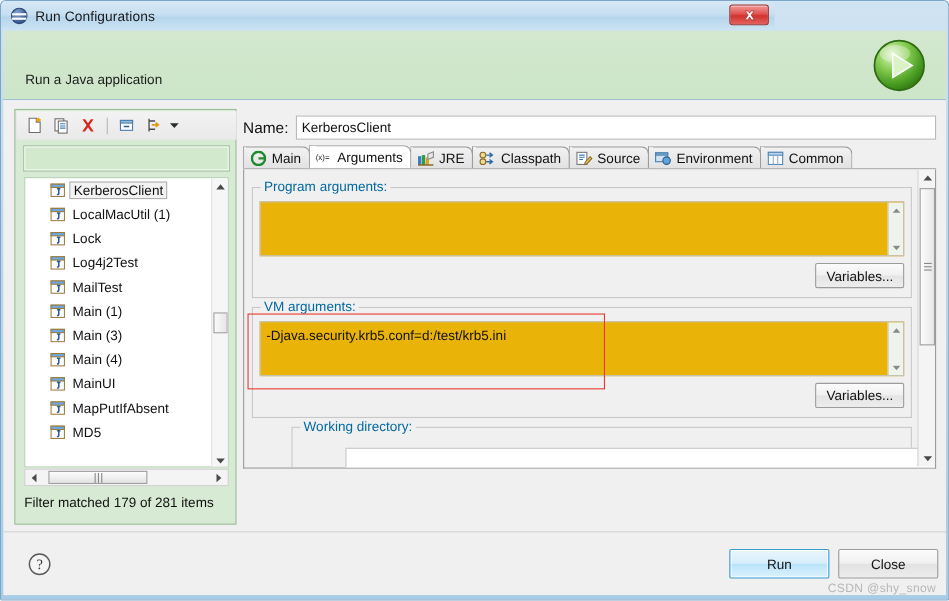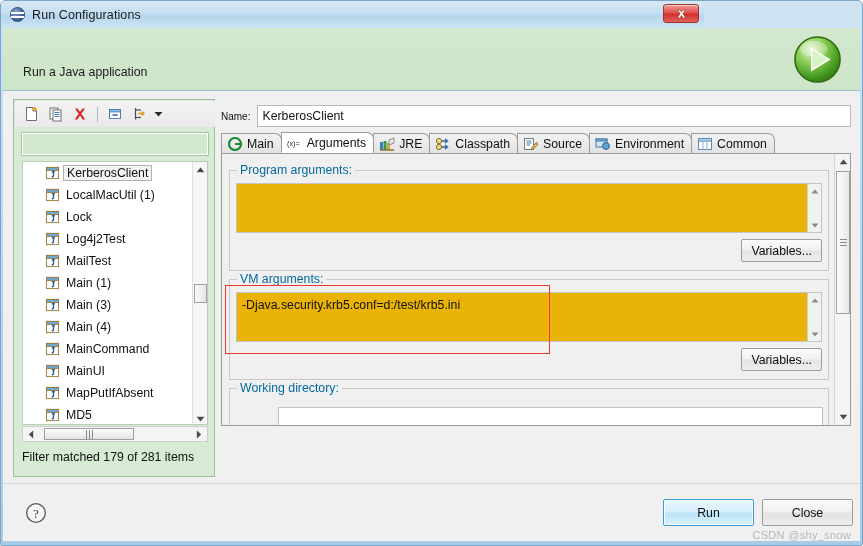--- a/index.html
+++ b/index.html
@@ -245,21 +245,21 @@
     left: 218px; top: 8px;
     width: 630px; height: 378px;
   }
   #name-row {
     position: absolute;
     left: 0; top: 6px;
     width: 630px; height: 22px;
     display: flex; align-items: center;
   }
   #name-label {
-    font-size: 10px; color: #111;
+    font-size: 14px; color: #111;
     margin-right: 7px;
   }
   #name-input {
     flex: 1;
     height: 22px;
     background: #ffffff;
     border: 1px solid #b9b9b9;
     font-family: "Liberation Sans", sans-serif;
     font-size: 12.3px;
     padding: 0 4px;
@@ -629,29 +629,20 @@
               </svg>
               <span class="tr-label">Main (4)</span>
             </div>
             <div class="tree-row">
               <svg class="tr-icon" viewBox="0 0 16 15">
                 <rect x="1.5" y="1.5" width="13" height="12" fill="#fdfdfd" stroke="#9a7b3a"></rect>
                 <rect x="1.5" y="1.5" width="13" height="3.2" fill="#6fa8dc" stroke="#9a7b3a"></rect>
                 <path d="M9,6 L9,10.5 Q9,11.8 7.2,11.5" stroke="#2f5d8d" stroke-width="1.5" fill="none"></path>
                 <path d="M7.2,6 H10.6" stroke="#2f5d8d" stroke-width="1.5"></path>
               </svg>
-              <span class="tr-label">MainCommand</span>
-            </div>
-            <div class="tree-row">
-              <svg class="tr-icon" viewBox="0 0 16 15">
-                <rect x="1.5" y="1.5" width="13" height="12" fill="#fdfdfd" stroke="#9a7b3a"></rect>
-                <rect x="1.5" y="1.5" width="13" height="3.2" fill="#6fa8dc" stroke="#9a7b3a"></rect>
-                <path d="M9,6 L9,10.5 Q9,11.8 7.2,11.5" stroke="#2f5d8d" stroke-width="1.5" fill="none"></path>
-                <path d="M7.2,6 H10.6" stroke="#2f5d8d" stroke-width="1.5"></path>
-              </svg>
               <span class="tr-label">MainUI</span>
             </div>
             <div class="tree-row">
               <svg class="tr-icon" viewBox="0 0 16 15">
                 <rect x="1.5" y="1.5" width="13" height="12" fill="#fdfdfd" stroke="#9a7b3a"></rect>
                 <rect x="1.5" y="1.5" width="13" height="3.2" fill="#6fa8dc" stroke="#9a7b3a"></rect>
                 <path d="M9,6 L9,10.5 Q9,11.8 7.2,11.5" stroke="#2f5d8d" stroke-width="1.5" fill="none"></path>
                 <path d="M7.2,6 H10.6" stroke="#2f5d8d" stroke-width="1.5"></path>
               </svg>
               <span class="tr-label">MapPutIfAbsent</span>
@@ -825,21 +816,21 @@
                     <path d="M0.5,0.5 L7.5,0.5 L4,4.5 Z" fill="#8a8a8a"></path>
                   </svg>
                 </div>
               </div>
             </div>
             <div class="vars-row">
               <button class="btn">Variables...</button>
             </div>
           </div>
 
-          <div class="group" style="height:40px;">
+          <div class="group" style="height:40px;margin-left:36px;">
             <span class="group-legend">Working directory:</span>
             <div style="position:absolute;left:48px;top:18px;width:545px;height:22px;background:#ffffff;border:1px solid #c4c4c4;"></div>
           </div>
         </div>
 
         <div id="pane-vscroll">
           <div class="sb-arrow" style="width:16px;">
             <svg width="9" height="6" viewBox="0 0 9 6">
               <path d="M4.5,0.6 L8.4,5.2 L0.6,5.2 Z" fill="#4a4a4a"></path>
             </svg>

